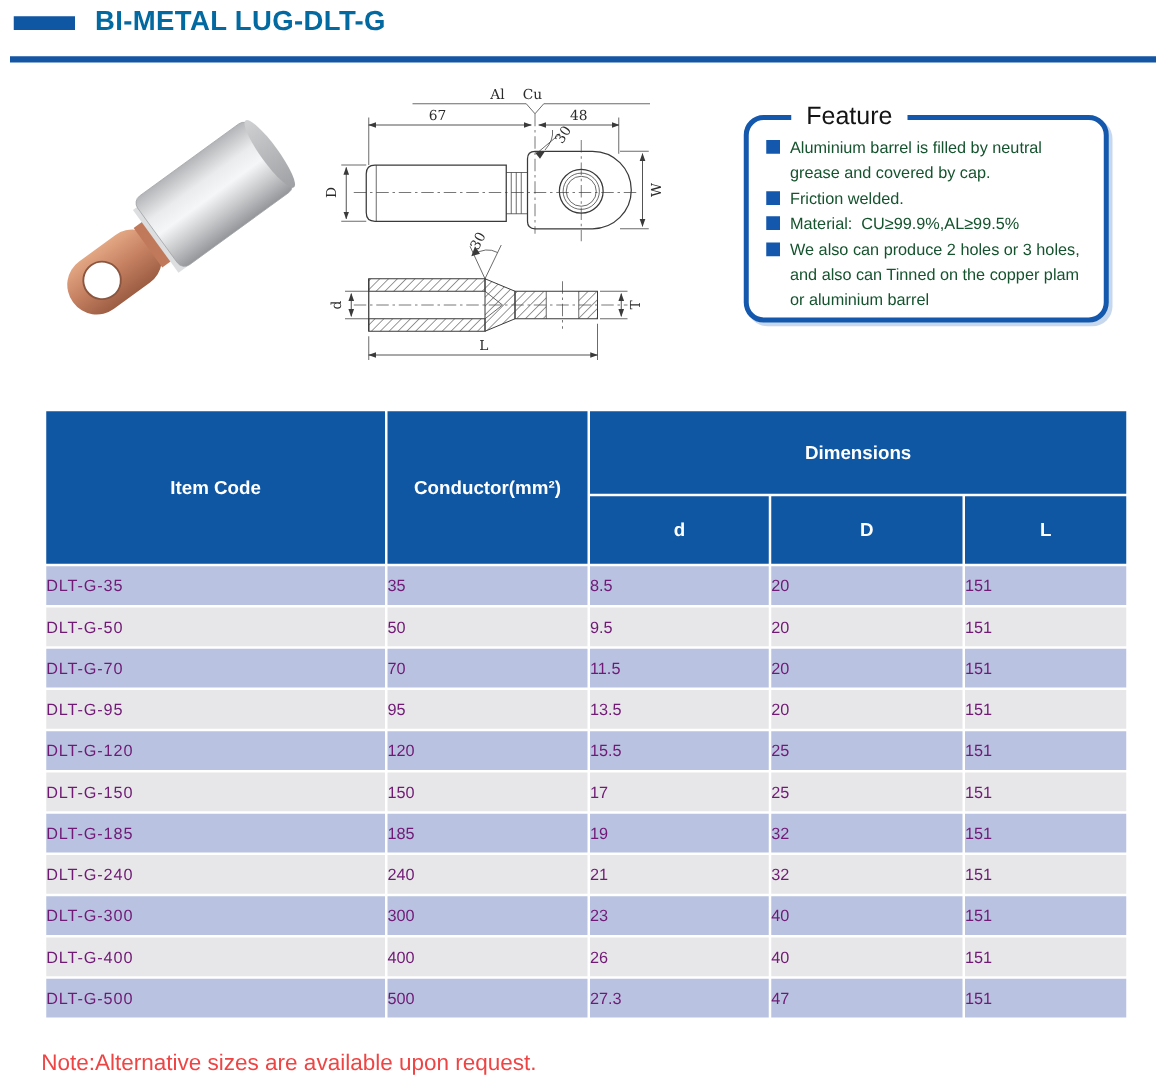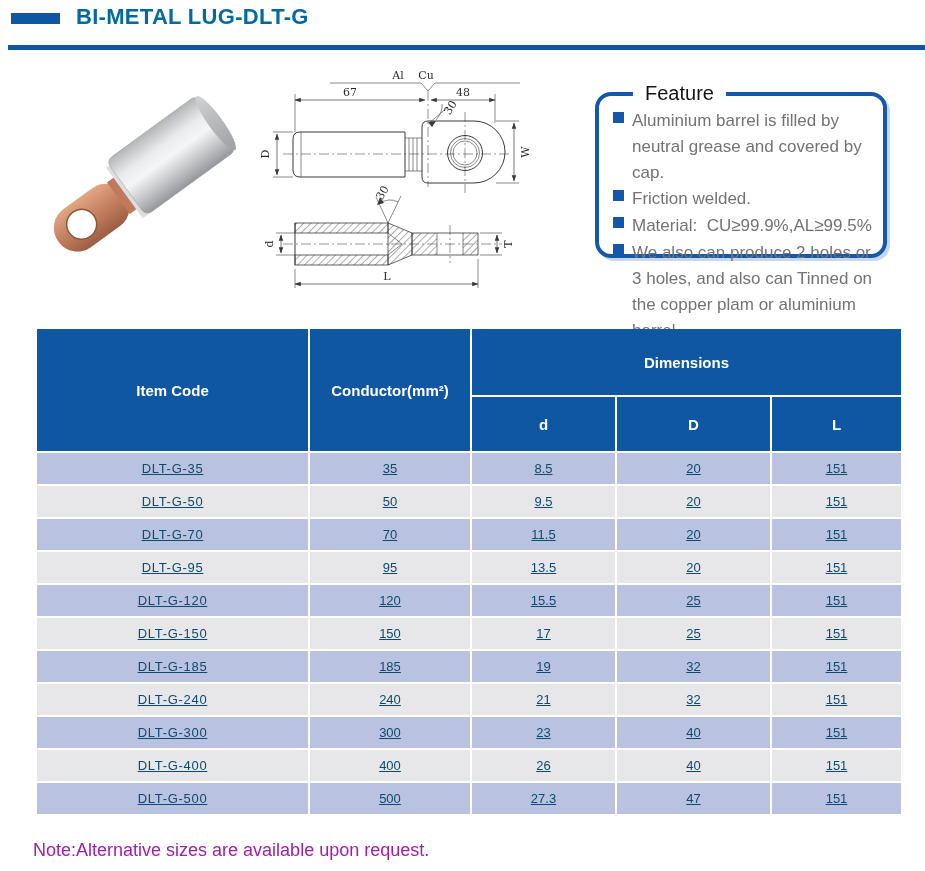--- a/index.html
+++ b/index.html
@@ -38,46 +38,46 @@
     position:absolute;left:595px;top:92px;width:292px;height:166px;
     border:4px solid var(--accent);border-radius:16px;background:#fff;
     box-shadow:3px 3px 0 #c7d8ee;
   }
   .feature-title{
     position:absolute;top:-14px;left:34px;background:#fff;padding:0 12px;
     font-size:20px;color:#141414;
   }
   .feature-list{list-style:none;padding:12px 8px 0 14px;}
   .feature-list li{
-    position:relative;padding-left:19px;font-size:17px;line-height:1.52;
-    color:#737373;margin-bottom:1px;
+    position:relative;padding-left:19px;font-size:13px;line-height:1.52;
+    color:#14532d;margin-bottom:1px;
   }
   .sq{position:absolute;left:0;top:4px;width:11px;height:11px;background:var(--accent);}
   .ftext{white-space:pre-wrap;}
 
   
   .spec-table{
     position:absolute;left:35px;top:327px;width:856px;
     border-collapse:separate;border-spacing:2px;table-layout:fixed;
   }
   .spec-table th{
     background:var(--blue);color:#fff;font-weight:bold;font-size:15px;
     text-align:center;vertical-align:middle;
   }
   .spec-table thead tr.h1 th{height:66px;}
   .spec-table thead tr.h2 th{height:54px;}
   .spec-table td{
-    height:31px;text-align:center;vertical-align:middle;font-size:13px;color:#0c4a6e;text-decoration:underline;
+    height:31px;vertical-align:middle;font-size:13px;color:#701a75;
   }
   .spec-table tbody tr{background:var(--row-blue);}
   .spec-table tbody tr.alt{background:var(--row-gray);}
   .spec-table td.c0{letter-spacing:.7px;}
 
   
-  .note{position:absolute;left:33px;top:840px;font-size:18px;color:#a21caf;}
+  .note{position:absolute;left:33px;top:840px;font-size:18px;color:#ef4444;}
 </style>
 </head>
 <body>
 
 <div class="brand-rect"></div>
 <div class="page-title">BI-METAL LUG-DLT-G</div>
 <div class="title-rule"></div>
 
 <svg class="photo" viewBox="0 0 250 215" aria-hidden="true">
   <defs>

